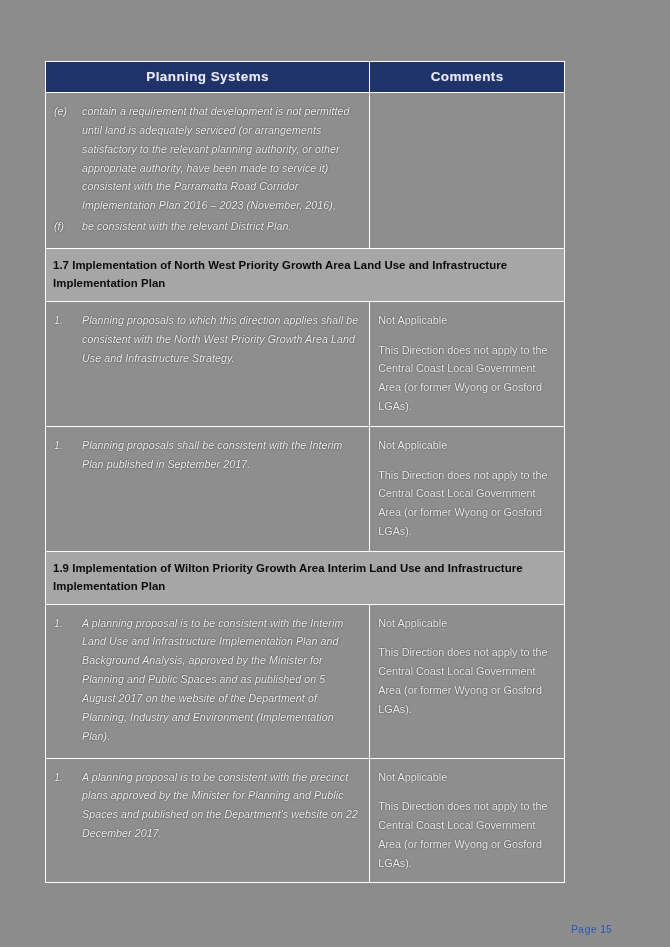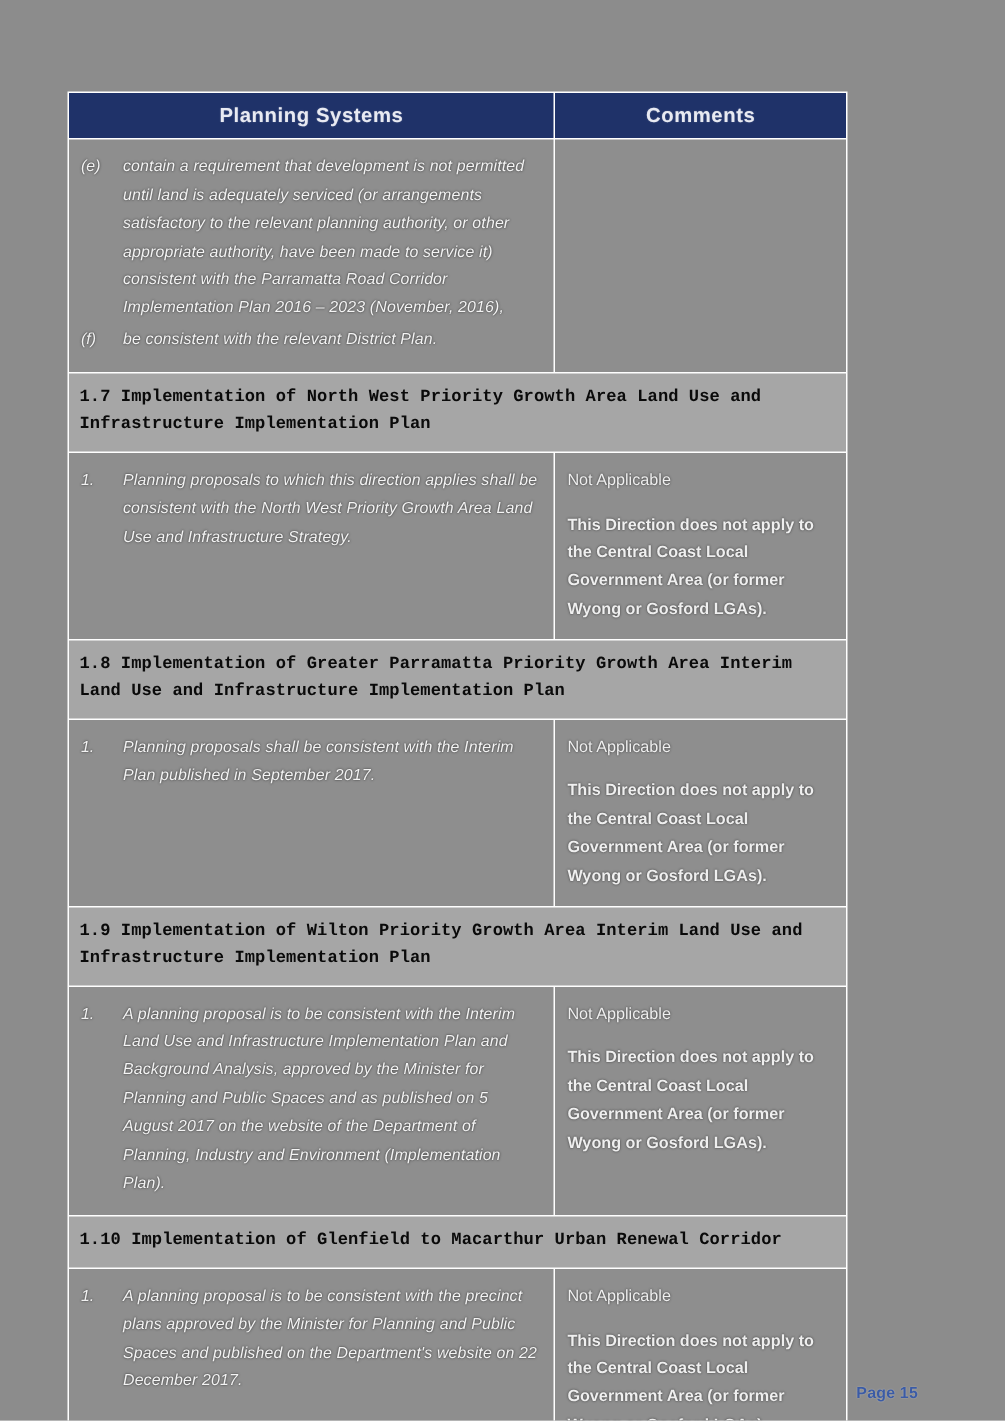--- a/index.html
+++ b/index.html
@@ -51,21 +51,20 @@
   
   .section-cell {
     background: #a6a6a6;
     color: #0a0a0a;
     font-weight: bold;
     font-size: 11.4px;
     line-height: 1.62;
     padding: 7px 6px 8px 7px;
     vertical-align: top;
     letter-spacing: 0.05px;
-    font-family: Liberation Mono, monospace;
   }
 
   
   .body-cell {
     background: #8e8e8e;
     vertical-align: top;
     padding: 9px 8px 10px 8px;
   }
   .body-cell.left { width: 330px; }
   .body-cell.right { width: 190px; margin-left: 40px; }
@@ -97,21 +96,21 @@
   }
 
   
   .comment-line {
     font-size: 10.8px;
     line-height: 1.74;
     color: #efefef;
     text-shadow: 0 0 1px rgba(0,0,0,0.5), 0 0 2px rgba(0,0,0,0.3);
     margin: 0;
   }
-  .comment-line.gap { margin-top: 11px; font-weight: bold; }
+  .comment-line.gap { margin-top: 11px; }
 
   
   .footer {
     position: absolute;
     right: 58px;
     top: 921px;
     width: 220px;
     text-align: right;
   }
   .footer-line {
@@ -159,23 +158,20 @@
               <span class="clause-marker narrow">1.</span>
               <span class="clause-text">Planning proposals to which this direction applies shall be consistent with the North West Priority Growth Area Land Use and Infrastructure Strategy.</span>
             </div>
           </td>
           <td class="body-cell right">
             <div class="comment-line">Not Applicable</div>
             <div class="comment-line gap">This Direction does not apply to the Central Coast Local Government Area (or former Wyong or Gosford LGAs).</div>
           </td>
         </tr>
         <tr>
-          <td class="section-cell" colspan="2">1.8 Implementation of Greater Parramatta Priority Growth Area Interim Land Use and Infrastructure Implementation Plan</td>
-        </tr>
-        <tr>
           <td class="body-cell left">
             <div class="clause">
               <span class="clause-marker narrow">1.</span>
               <span class="clause-text">Planning proposals shall be consistent with the Interim Plan published in September 2017.</span>
             </div>
           </td>
           <td class="body-cell right">
             <div class="comment-line">Not Applicable</div>
             <div class="comment-line gap">This Direction does not apply to the Central Coast Local Government Area (or former Wyong or Gosford LGAs).</div>
           </td>
@@ -187,23 +183,20 @@
           <td class="body-cell left">
             <div class="clause">
               <span class="clause-marker narrow">1.</span>
               <span class="clause-text">A planning proposal is to be consistent with the Interim Land Use and Infrastructure Implementation Plan and Background Analysis, approved by the Minister for Planning and Public Spaces and as published on 5 August 2017 on the website of the Department of Planning, Industry and Environment (Implementation Plan).</span>
             </div>
           </td>
           <td class="body-cell right">
             <div class="comment-line">Not Applicable</div>
             <div class="comment-line gap">This Direction does not apply to the Central Coast Local Government Area (or former Wyong or Gosford LGAs).</div>
           </td>
-        </tr>
-        <tr>
-          <td class="section-cell" colspan="2">1.10 Implementation of Glenfield to Macarthur Urban Renewal Corridor</td>
         </tr>
         <tr>
           <td class="body-cell left">
             <div class="clause">
               <span class="clause-marker narrow">1.</span>
               <span class="clause-text">A planning proposal is to be consistent with the precinct plans approved by the Minister for Planning and Public Spaces and published on the Department's website on 22 December 2017.</span>
             </div>
           </td>
           <td class="body-cell right">
             <div class="comment-line">Not Applicable</div>

